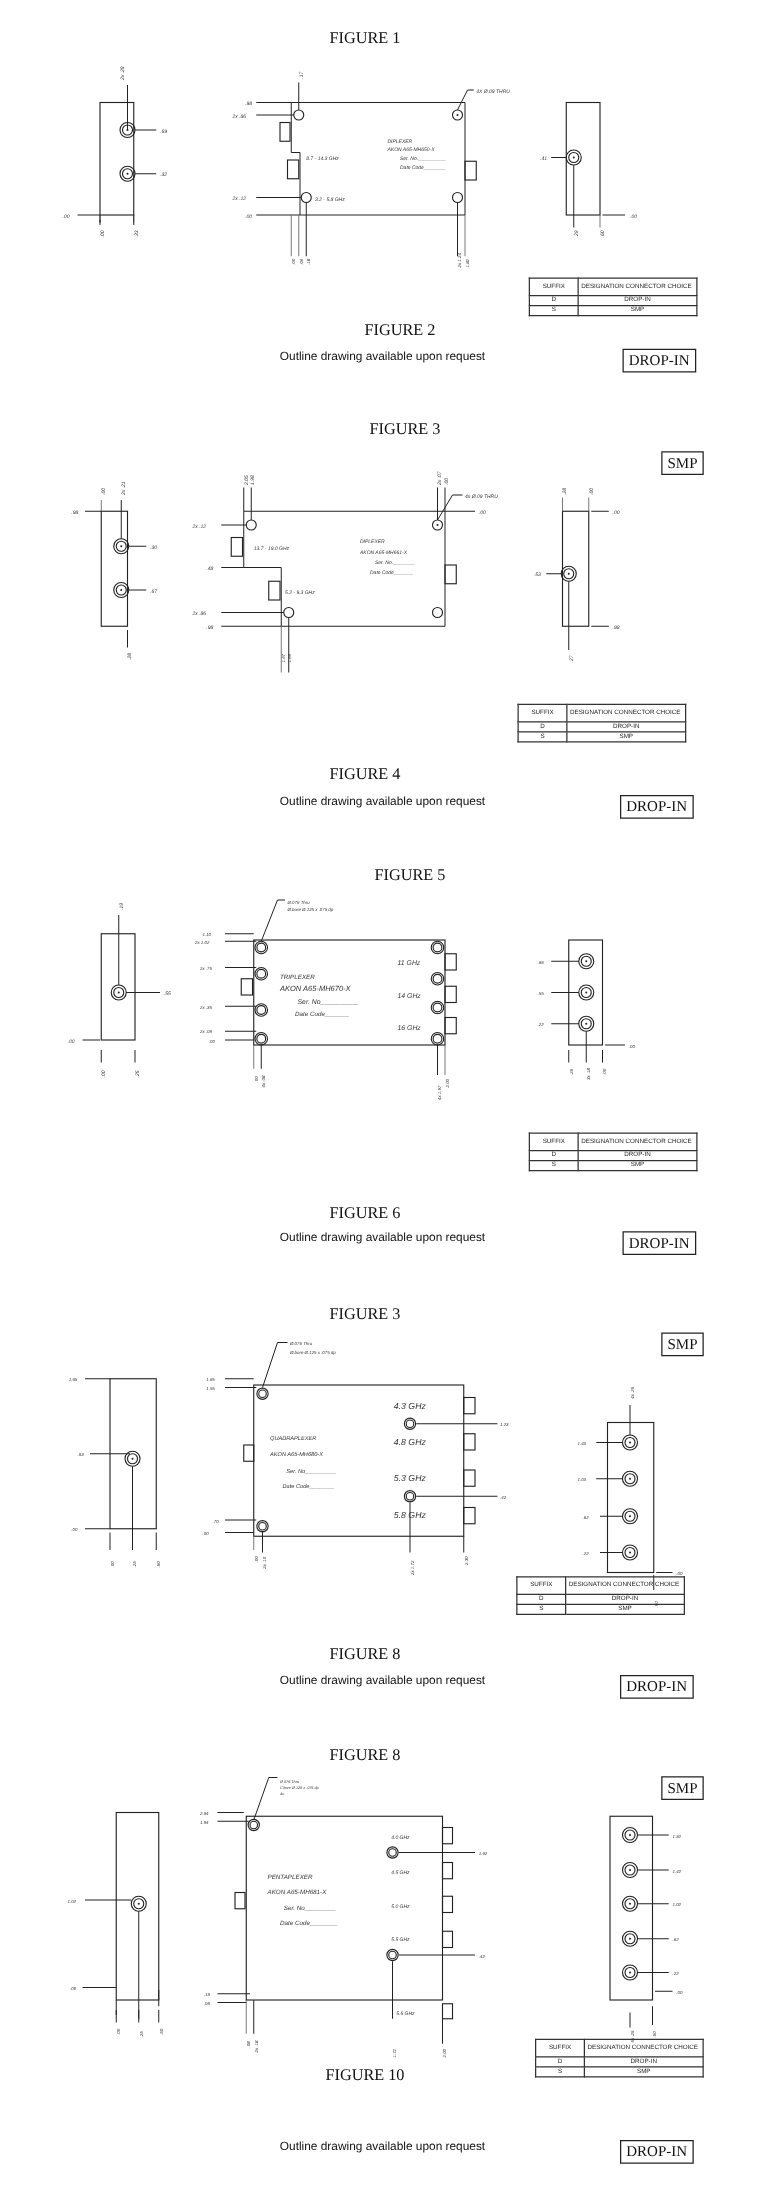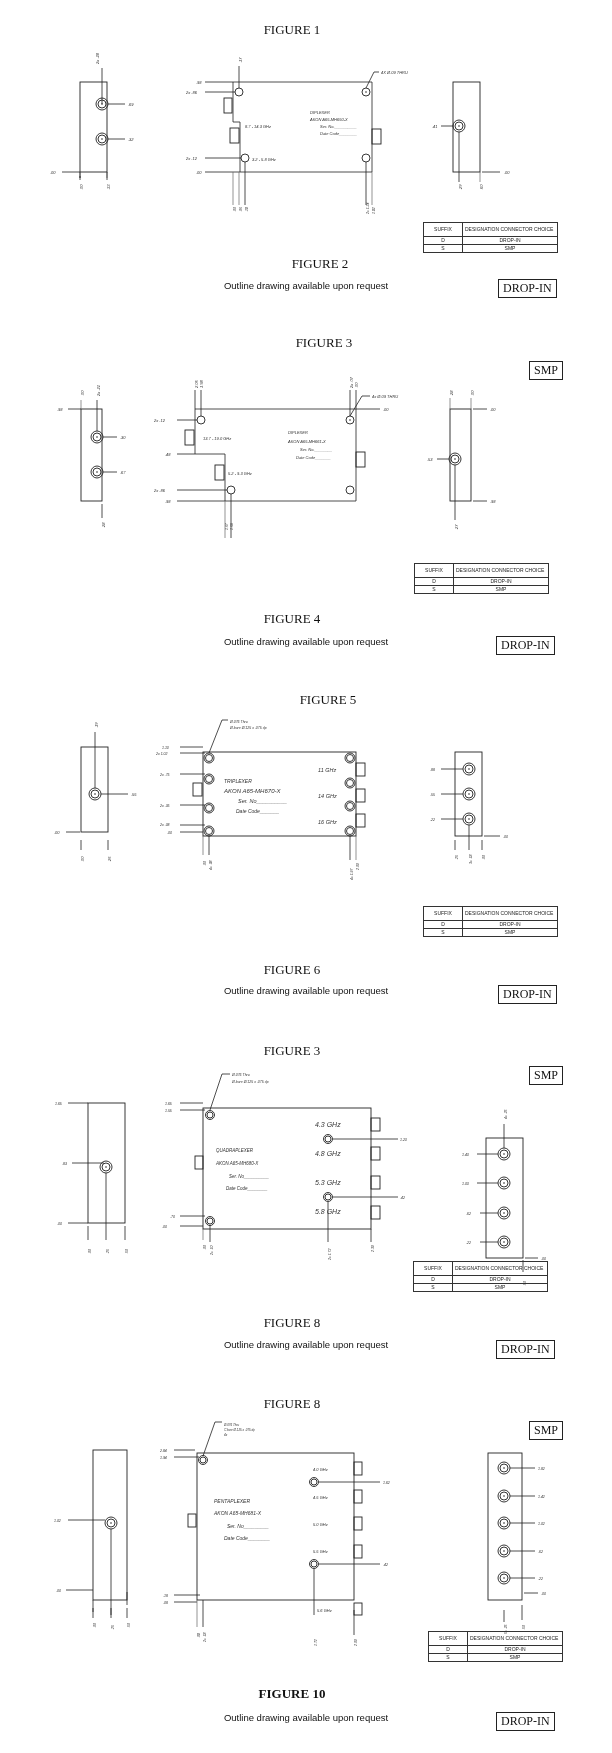--- a/index.html
+++ b/index.html
@@ -601,15 +601,15 @@
         <td>D</td>
         <td class="col2">DROP-IN</td>
       </tr>
   <tr>
         <td>S</td>
         <td class="col2">SMP</td>
       </tr>
 </tbody>
   </table>
 
-<div class="fig-title" style="top:1686px;font-weight:bold;">FIGURE 10</div>
+<div class="fig-title" style="top:1652px;">FIGURE 10</div>
 <div class="outline-note" style="top:1712px;">Outline drawing available upon request</div>
 <div class="badge" style="left:496px; top:1712px;">DROP-IN</div>
 
 </body></html>

